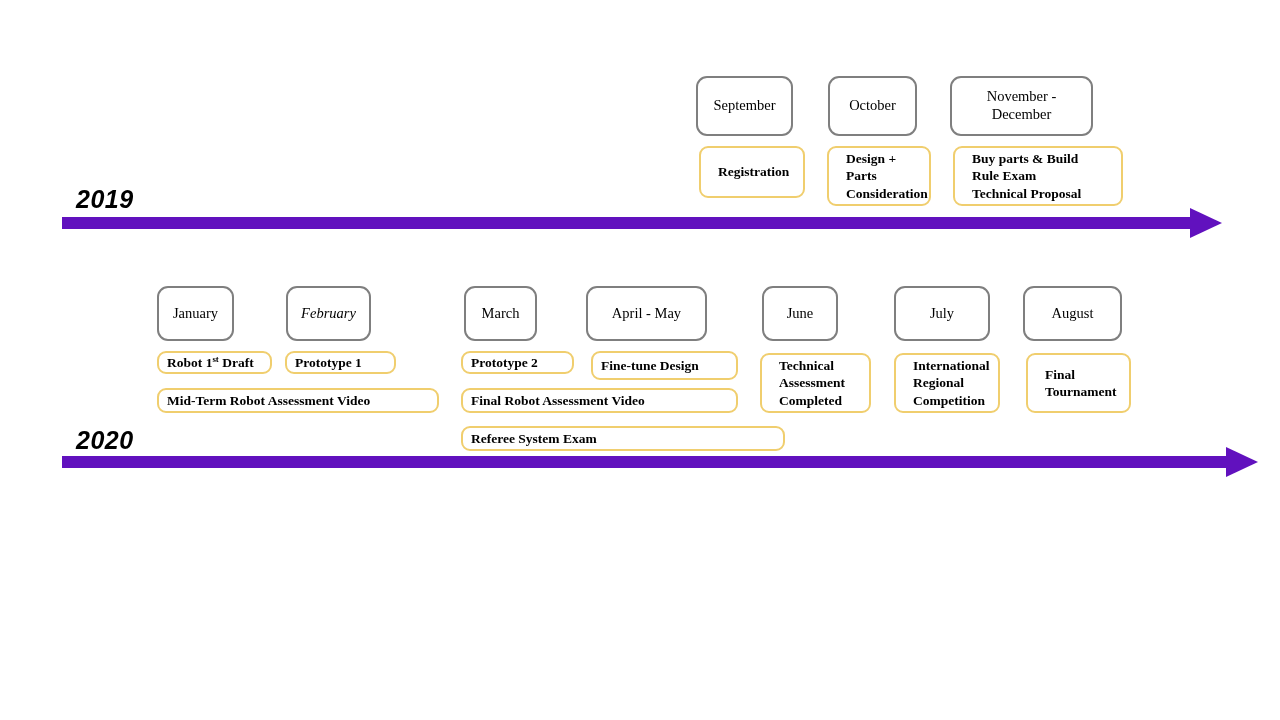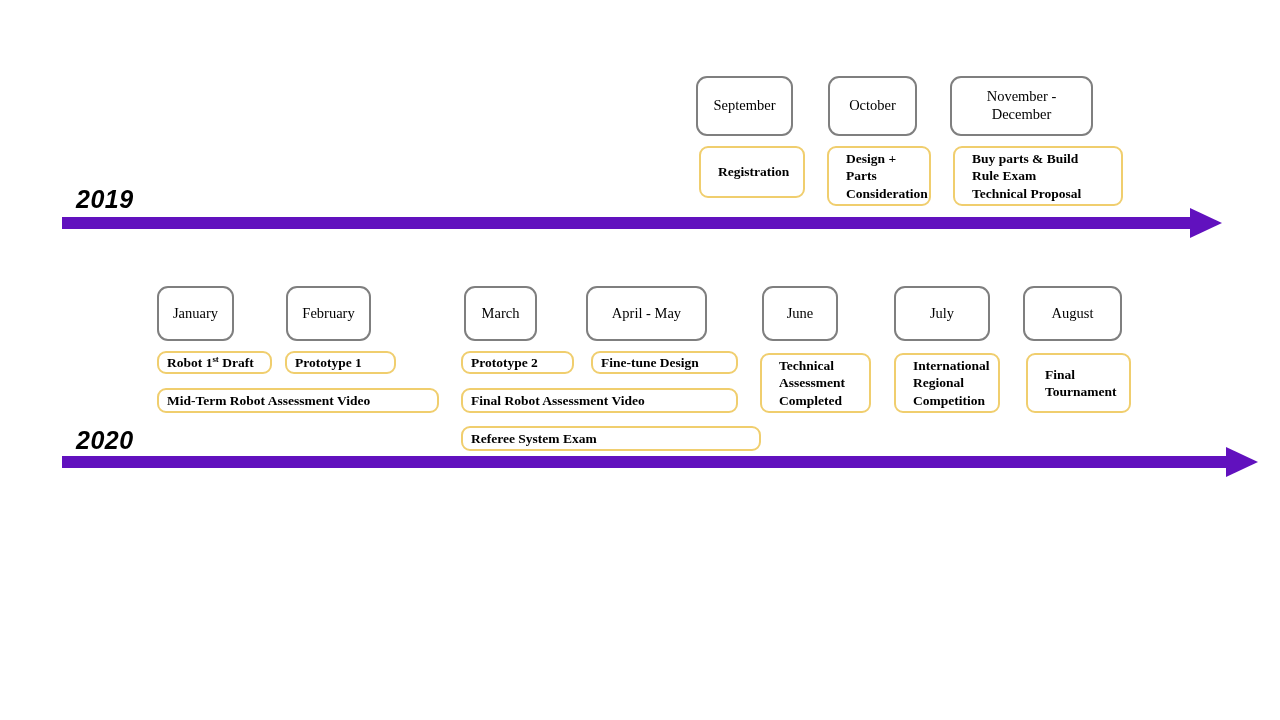--- a/index.html
+++ b/index.html
@@ -145,21 +145,21 @@
     <div class="lines">
       <div>January</div>
     </div>
   </div>
   <div class="task-box tight" style="left:157px; top:351px; width:115px; height:23px;">
     <div class="lines">
       <div><span>Robot 1</span><sup>st</sup><span> Draft</span></div>
     </div>
   </div>
 
-  <div class="month-box" style="left:286px; top:286px; width:85px; height:55px;">
+  <div class="month-box" style="left:286px; top:286px; width:85px; height:55px;font-style:italic;">
     <div class="lines">
       <div>February</div>
     </div>
   </div>
   <div class="task-box tight" style="left:285px; top:351px; width:111px; height:23px;">
     <div class="lines">
       <div>Prototype 1</div>
     </div>
   </div>
 
@@ -172,21 +172,21 @@
     <div class="lines">
       <div>Prototype 2</div>
     </div>
   </div>
 
   <div class="month-box" style="left:586px; top:286px; width:121px; height:55px;">
     <div class="lines">
       <div>April  -  May</div>
     </div>
   </div>
-  <div class="task-box tight" style="left:591px; top:351px; width:147px; height:23px;">
+  <div class="task-box tight" style="left:591px; top:351px; width:147px; height:29px;">
     <div class="lines">
       <div>Fine-tune  Design</div>
     </div>
   </div>
 
   <div class="month-box" style="left:762px; top:286px; width:76px; height:55px;">
     <div class="lines">
       <div>June</div>
     </div>
   </div>
@@ -226,21 +226,21 @@
   <div class="task-box tight" style="left:157px; top:388px; width:282px; height:25px;">
     <div class="lines">
       <div>Mid-Term Robot  Assessment Video</div>
     </div>
   </div>
   <div class="task-box tight" style="left:461px; top:388px; width:277px; height:25px;">
     <div class="lines">
       <div>Final  Robot Assessment  Video</div>
     </div>
   </div>
-  <div class="task-box tight" style="left:461px; top:426px; width:300px; height:25px;">
+  <div class="task-box tight" style="left:461px; top:426px; width:324px; height:25px;">
     <div class="lines">
       <div>Referee  System  Exam</div>
     </div>
   </div>
 
   <div class="year-label" style="left:76px; top:426px;">2020</div>
 
   <div class="timeline-arrow" style="left:62px; top:447px; width:1196px;">
     <div class="shaft" style="width:1164px;"></div>
     <div class="head" style="left:1164px;"></div>

